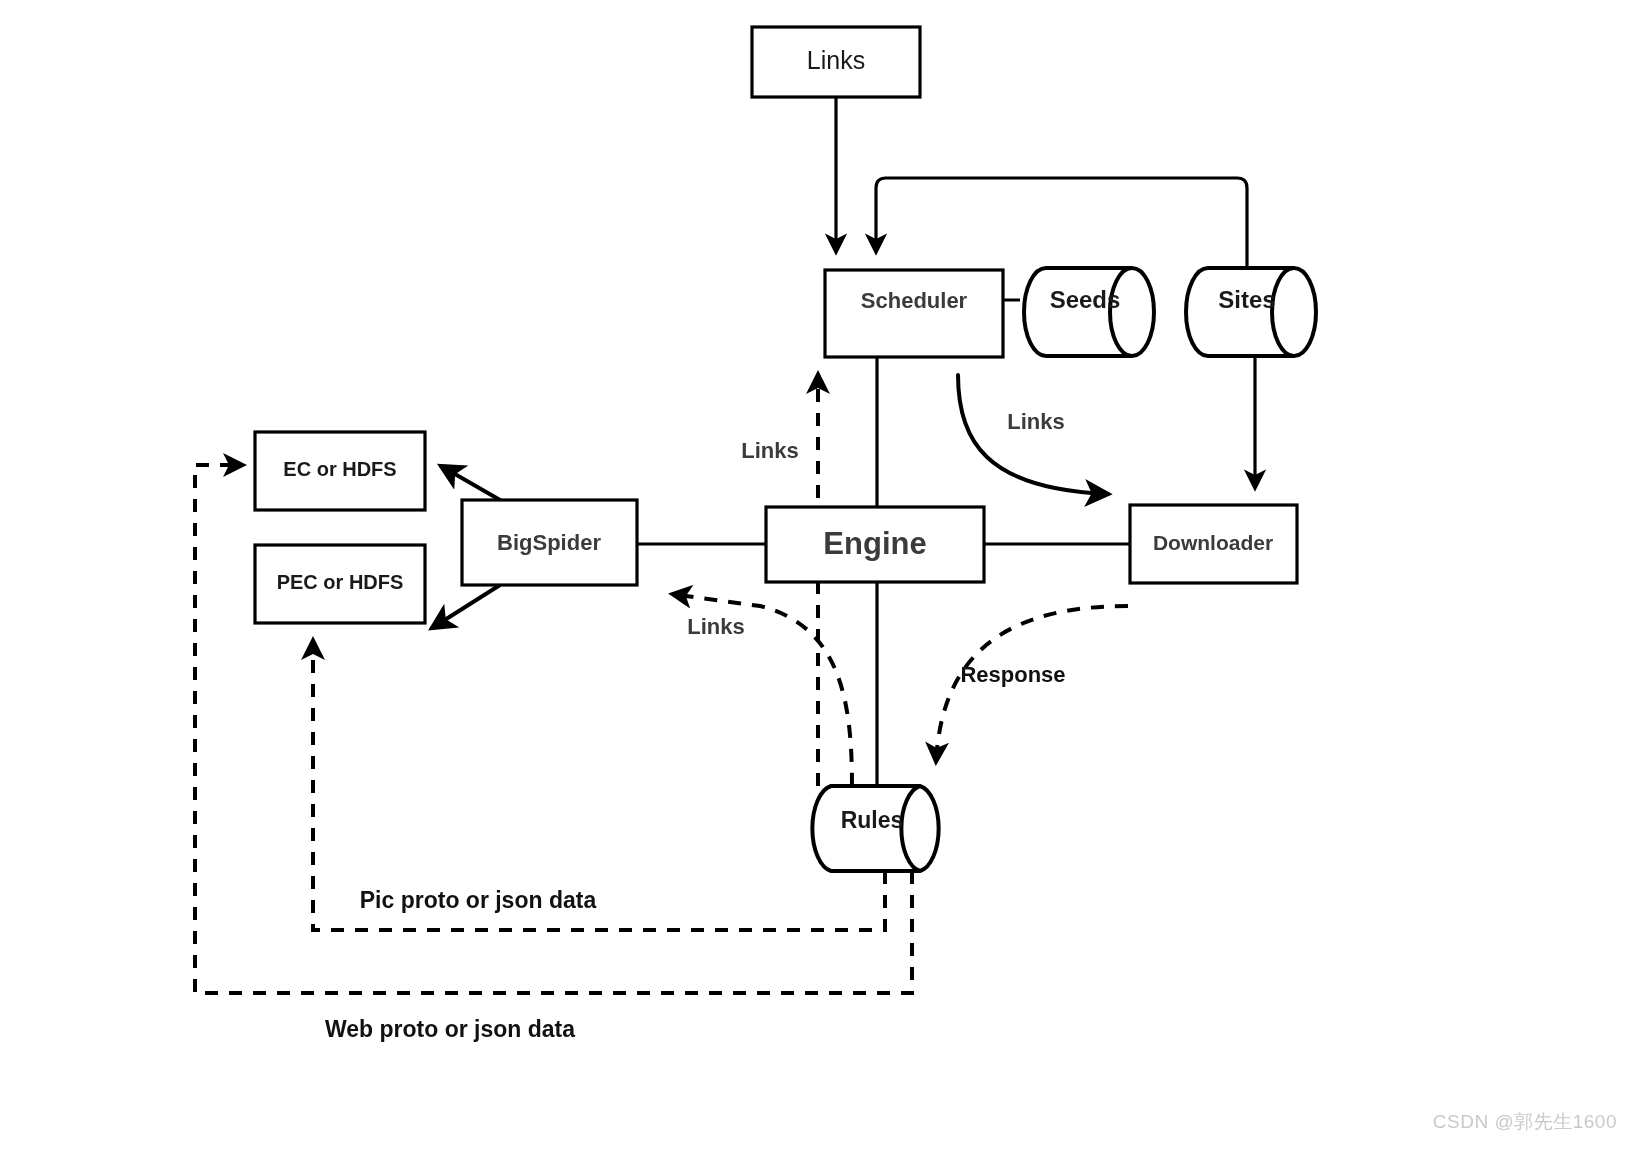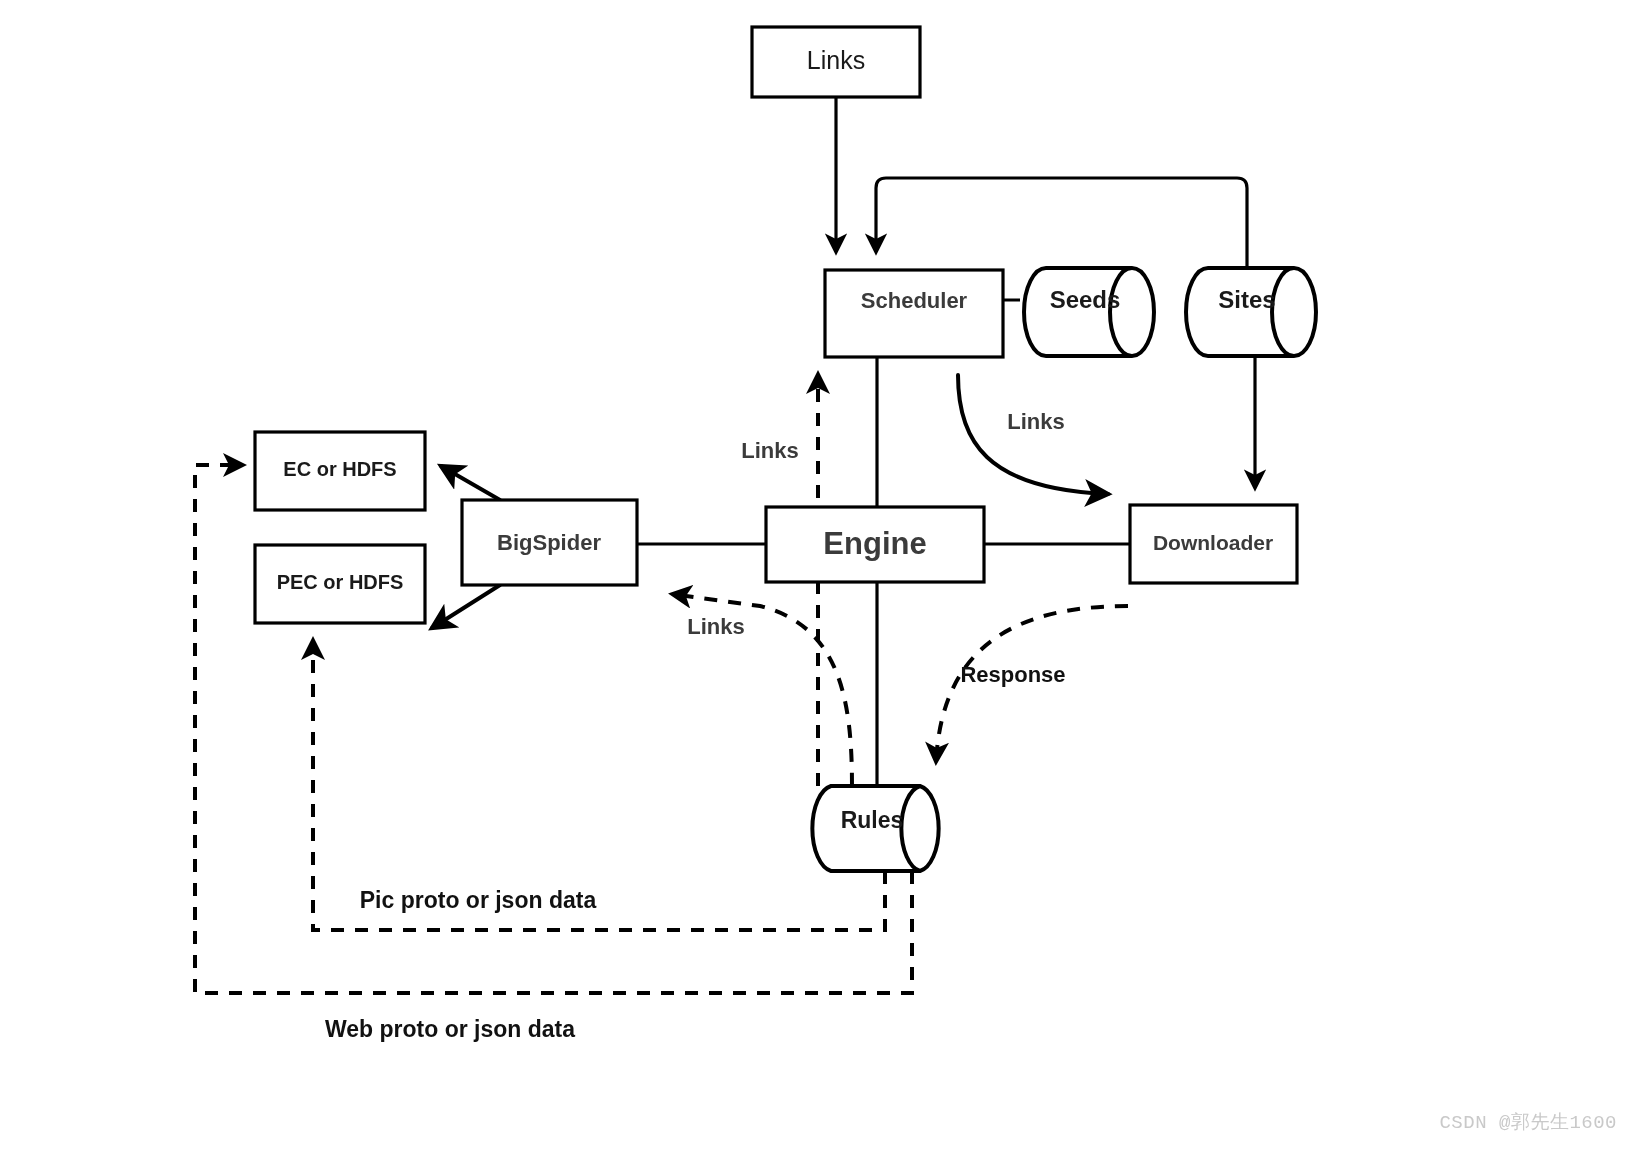--- a/index.html
+++ b/index.html
@@ -80,21 +80,21 @@
     text-anchor: middle;
     dominant-baseline: middle;
   }
   .edge-label.black {
     fill: #111111;
   }
   .watermark {
     position: absolute;
     right: 20px;
     bottom: 18px;
-    font-family: Liberation Mono, monospace;
+    font-family: Liberation Sans, sans-serif;
     font-size: 19px;
     color: #c9c9c9;
     letter-spacing: 0.5px;
     white-space: nowrap;
   }
 </style>
 </head>
 <body>
 
 <div id="canvas">

